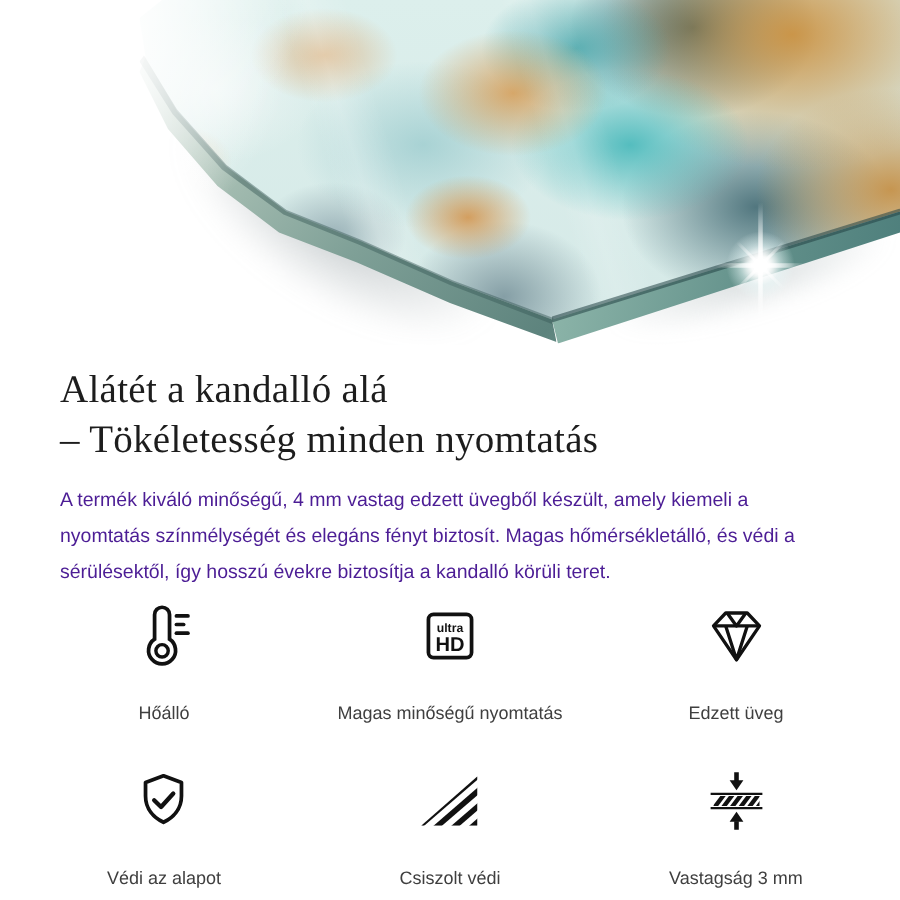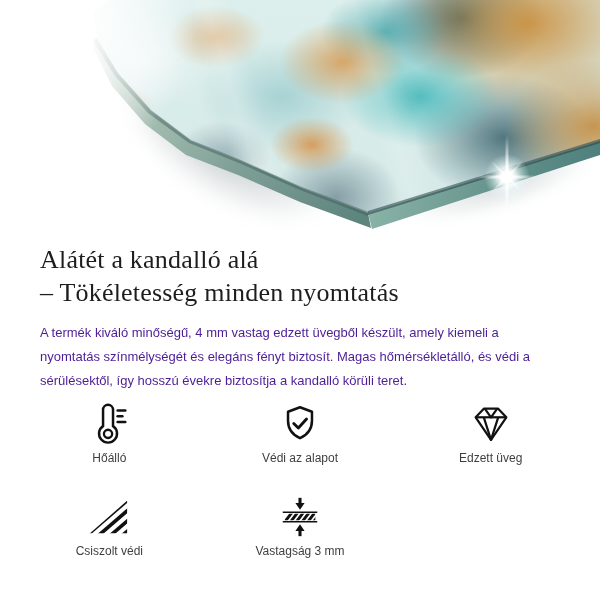--- a/index.html
+++ b/index.html
@@ -100,21 +100,21 @@
     font-size:13px;line-height:24px;color:#4c1d95;
   }
 
   
   .features{
     position:absolute;left:14px;top:400px;width:572px;
     display:grid;grid-template-columns:1fr 1fr 1fr;row-gap:28px;
   }
   .feature{display:flex;flex-direction:column;align-items:center;}
   .feature .icon-box{height:48px;display:flex;align-items:center;justify-content:center;}
-  .feature .label{margin-top:3px;font-size:12px;color:#3f3f3f;text-align:center;line-height:14px;}
+  .feature .label{margin-top:20px;font-size:12px;color:#3f3f3f;text-align:center;line-height:14px;}
   .icn{display:block;}
 </style>
 </head>
 <body>
 
 <div class="page">
 
   <div class="hero">
     <div class="glass-shadow"></div>
     <div class="glass-shadow2"></div>
@@ -149,41 +149,51 @@
           <path d="M17.8 9.2 a5.2 5.2 0 0 1 10.4 0 V26.2 a9.4 9.4 0 1 1 -10.4 0 Z"></path>
           <circle cx="23" cy="34.3" r="4.3" stroke-width="2.4"></circle>
           <line x1="33" y1="10" x2="41" y2="10"></line>
           <line x1="33" y1="16" x2="38" y2="16"></line>
           <line x1="33" y1="22" x2="41" y2="22"></line>
         </svg>
       </div>
       <div class="label">Hőálló</div>
     </div>
 
-
-    <div class="feature">
-      <div class="icon-box">
-        <svg class="icn" width="46" height="46" viewBox="0 0 48 48" fill="none" stroke="#111" stroke-width="2.6" stroke-linejoin="round" stroke-linecap="round">
-          <path d="M24 6.5 L36.5 11.2 V20.5 C36.5 29.6 30.6 35.7 24 38.8 C17.4 35.7 11.5 29.6 11.5 20.5 V11.2 Z"></path>
-          <polyline points="17.5,23.5 22.3,28.2 30.8,18.8" stroke-width="3"></polyline>
-        </svg>
-      </div>
-      <div class="label">Védi az alapot</div>
+    <div class="feature">
+      <div class="icon-box">
+        <svg class="icn" width="46" height="46" viewBox="0 0 48 48" fill="none">
+          <rect x="9" y="9" width="30" height="30" rx="3.5" stroke="#111" stroke-width="2.6"></rect>
+          <text x="24" y="21" text-anchor="middle" font-family="Liberation Sans, sans-serif" font-size="8.5" font-weight="700" fill="#111" stroke="none">ultra</text>
+          <text x="24" y="34.5" text-anchor="middle" font-family="Liberation Sans, sans-serif" font-size="14" font-weight="700" fill="#111" stroke="none">HD</text>
+        </svg>
+      </div>
+      <div class="label">Magas minőségű nyomtatás</div>
     </div>
 
     <div class="feature">
       <div class="icon-box">
         <svg class="icn" width="48" height="46" viewBox="0 0 48 48" fill="none" stroke="#111" stroke-width="2.3" stroke-linejoin="round">
           <path d="M8 17 L16.5 8 H31.5 L40 17 L24 40.5 Z"></path>
           <line x1="8" y1="17" x2="40" y2="17"></line>
           <path d="M17.5 8 L24 17 L30.5 8"></path>
           <path d="M16.5 17 L24 40.5 L31.5 17"></path>
         </svg>
       </div>
       <div class="label">Edzett üveg</div>
+    </div>
+
+    <div class="feature">
+      <div class="icon-box">
+        <svg class="icn" width="46" height="46" viewBox="0 0 48 48" fill="none" stroke="#111" stroke-width="2.6" stroke-linejoin="round" stroke-linecap="round">
+          <path d="M24 6.5 L36.5 11.2 V20.5 C36.5 29.6 30.6 35.7 24 38.8 C17.4 35.7 11.5 29.6 11.5 20.5 V11.2 Z"></path>
+          <polyline points="17.5,23.5 22.3,28.2 30.8,18.8" stroke-width="3"></polyline>
+        </svg>
+      </div>
+      <div class="label">Védi az alapot</div>
     </div>
 
     <div class="feature">
       <div class="icon-box">
         <svg class="icn" width="48" height="44" viewBox="0 0 48 48" fill="none">
           <defs>
             <clipPath id="triClip">
                 <polygon points="3,42 44,6 44,42"></polygon>
               </clipPath>
           </defs>

